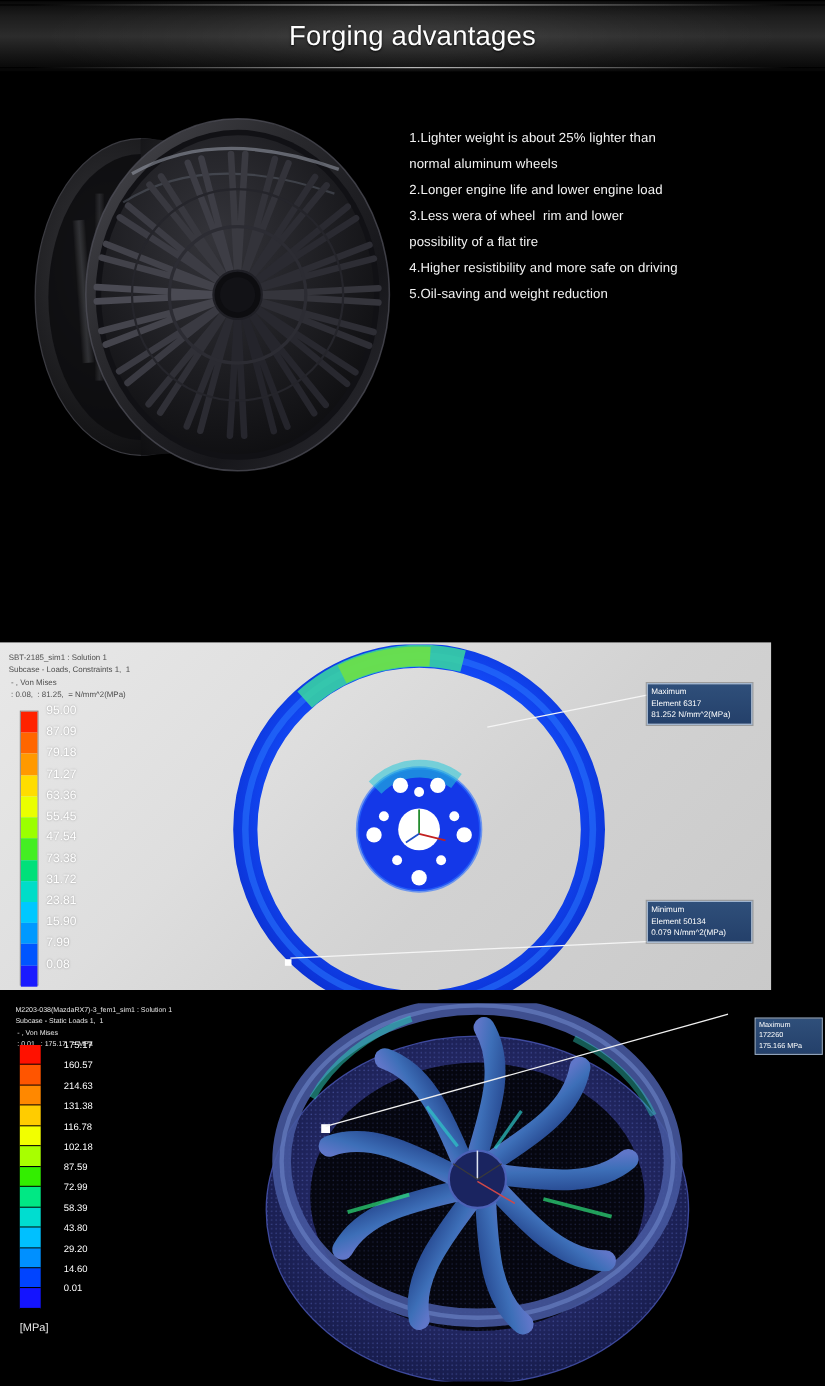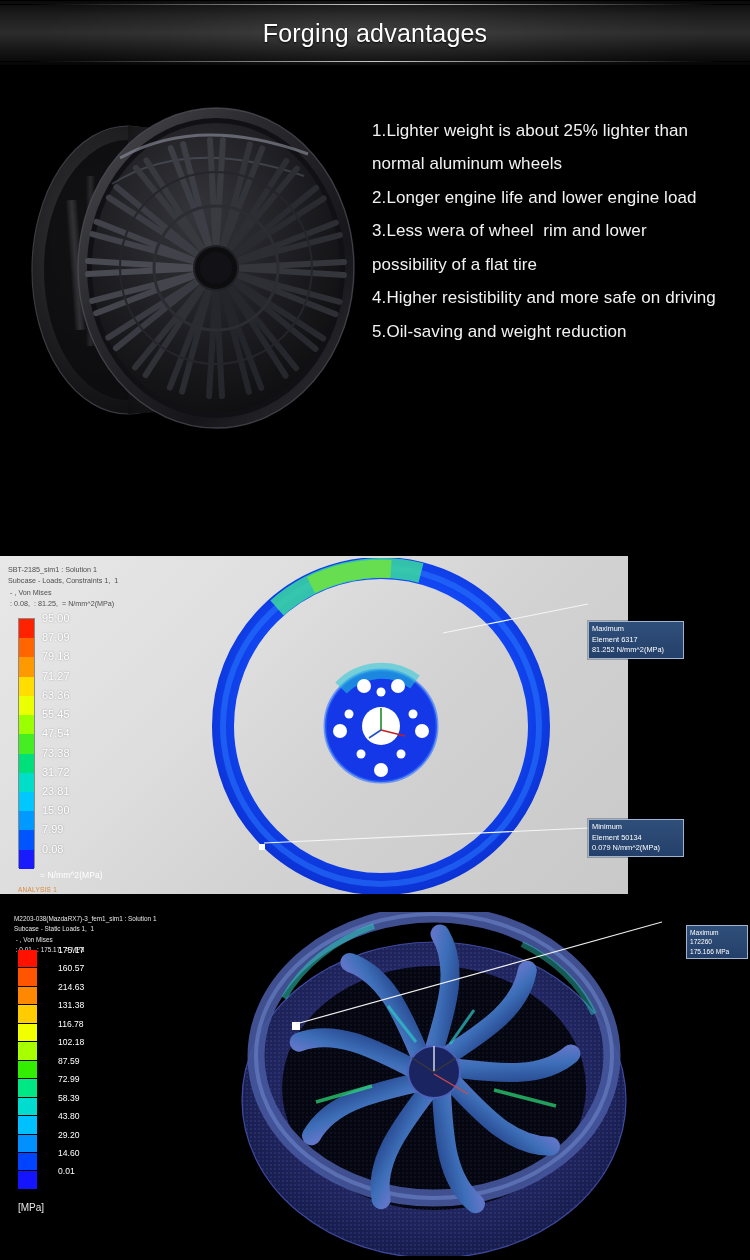--- a/index.html
+++ b/index.html
@@ -42,27 +42,27 @@
   #banner-2 h1 { font-size:25px; }
 
   
   #advantages { position:absolute; left:0; top:66px; width:750px; height:402px; background:#000; }
 
   .wheel-photo { position:absolute; left:8px; top:14px; width:352px; height:372px; }
   .wheel-photo svg { display:block; width:100%; height:100%; }
 
   .adv-list { position:absolute; left:372px; top:48px; width:368px; }
   .adv-item {
-    color:#f2f2f2; font-size:17px; line-height:1.97;
+    color:#f2f2f2; font-size:12px; line-height:1.97;
     letter-spacing:0.1px; white-space:pre-wrap;
   }
 
   
   #fea-1 {
-    position:absolute; left:0; top:556px; width:628px; height:338px;
+    position:absolute; left:0; top:584px; width:701px; height:338px;
     background:linear-gradient(135deg,#e8e8e8 0%, #dedede 35%, #d2d2d2 60%, #c9c9c9 100%);
     overflow:hidden;
   }
   #fea-1 .hdr {
     position:absolute; left:8px; top:8px;
     color:#4e4e4e; font-size:7.2px; line-height:1.58; white-space:pre;
     font-family:"Liberation Sans", sans-serif;
   }
   .legend1 { position:absolute; left:18px; top:62px; width:86px; }
   .legend1 .bar { position:absolute; left:0; top:0; width:17px; height:250px; border:1px solid #8a8a8a; }

